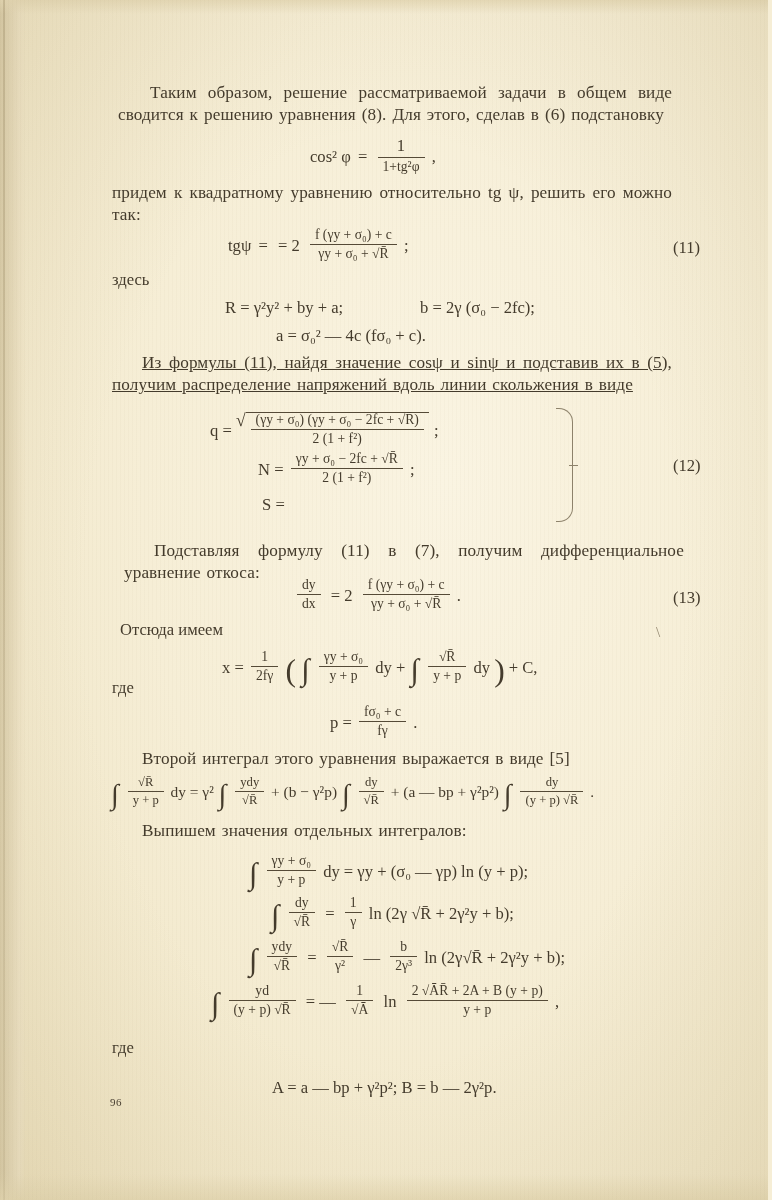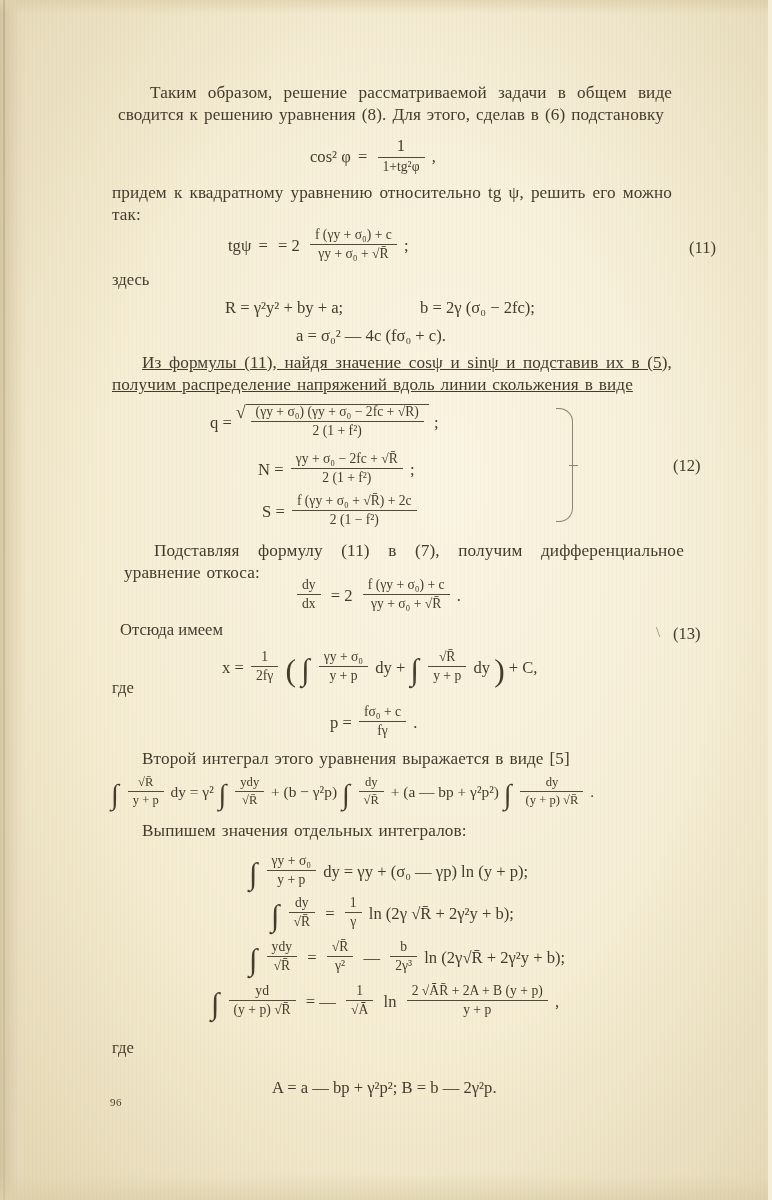--- a/index.html
+++ b/index.html
@@ -49,21 +49,21 @@
   .eqnum{position:absolute;font-size:16.6px;color:#443b2c;}
   .fml{position:absolute;color:#443b2c;font-size:16.6px;white-space:nowrap;}
   .pageno{position:absolute;font-size:11px;color:#4a4132;letter-spacing:.5px;}
 
   
   .m{display:inline-block;vertical-align:middle;}
   .frac{display:inline-block;vertical-align:middle;text-align:center;margin:0 3px;position:relative;top:-.1em;}
   .frac > .num{display:block;padding:0 5px 1px 5px;line-height:1.18;}
   .frac > .den{display:block;padding:1px 5px 0 5px;line-height:1.18;border-top:1.3px solid #554a37;}
   .sml{font-size:.82em;}
-  .rad{display:inline-block;position:relative;padding-left:.52em;margin:0 1px;}
+  .rad{display:inline-block;position:relative;padding-left:.52em;margin:8px 1px;}
   .rad:before{content:"\221A";position:absolute;left:-.06em;top:-.10em;font-size:1.06em;}
   .rad > .rb{display:inline-block;border-top:1.2px solid #554a37;padding:0 2px 0 2px;}
   .intg{font-size:1.85em;line-height:.55em;vertical-align:-.28em;display:inline-block;margin:0 2px 0 1px;font-family:"Liberation Serif",serif;}
   .pbig{font-size:1.9em;line-height:.5em;vertical-align:-.30em;display:inline-block;}
   .bigbrace{
     position:absolute;width:16px;
     border:1.4px solid #6b5f47;border-left:none;
     border-radius:0 14px 14px 0;
     opacity:.75;
   }
@@ -98,27 +98,27 @@
     <div class="fml" style="left:228px;top:228px;">
       <span class="m">tgψ</span>
       <span class="m op">=</span>
       <span class="m op">= 2</span>
       <span class="frac sml">
         <span class="num">f (γy + σ₀) + c</span>
         <span class="den">γy + σ₀ + √R̄</span>
       </span>
       <span class="m">;</span>
     </div>
-    <div class="eqnum" style="left:673px;top:238px;margin-left:16px;">(11)</div>
+    <div class="eqnum" style="left:673px;top:238px;">(11)</div>
 
     <div class="label" style="left:112px;top:270px;">здесь</div>
 
     <div class="fml" style="left:225px;top:298px;">R = γ²y² + by + a;</div>
     <div class="fml" style="left:420px;top:298px;">b = 2γ (σ₀ − 2fc);</div>
-    <div class="fml" style="left:296px;top:326px;">a = σ₀² — 4c (fσ₀ + c).</div>
+    <div class="fml" style="left:276px;top:326px;">a = σ₀² — 4c (fσ₀ + c).</div>
 
     <div class="para" style="left:112px;top:352px;width:560px;text-indent:30px;text-decoration:underline;">Из формулы (11), найдя значение cosψ и sinψ и подставив их в (5), получим распределение напряжений вдоль линии скольжения в виде</div>
 
     <div class="fml" style="left:210px;top:404px;">
       <span class="m">q =</span>
       <span class="rad">
         <span class="rb">
           <span class="frac sml">
             <span class="num">(γy + σ₀) (γy + σ₀ − 2fc + √R̄)</span>
             <span class="den">2 (1 + f²)</span>
@@ -132,24 +132,20 @@
       <span class="m">N =</span>
       <span class="frac sml">
         <span class="num">γy + σ₀ − 2fc + √R̄</span>
         <span class="den">2 (1 + f²)</span>
       </span>
       <span class="m">;</span>
     </div>
 
     <div class="fml" style="left:262px;top:494px;">
       <span class="m">S =</span>
-      <span class="frac sml">
-        <span class="num">f (γy + σ₀ + √R̄) + 2c</span>
-        <span class="den">2 (1 − f²)</span>
-      </span>
       <span class="m"></span>
     </div>
 
     <div class="bigbrace" style="left:556px;top:408px;height:112px;">
         <span class="nub"></span>
       </div>
     <div class="eqnum" style="left:673px;top:456px;">(12)</div>
 
     <div class="para" style="left:124px;top:540px;width:560px;text-indent:30px;">Подставляя формулу (11) в (7), получим дифференциальное уравнение откоса:</div>
 
@@ -158,21 +154,21 @@
         <span class="num">dy</span>
         <span class="den">dx</span>
       </span>
       <span class="m op">= 2</span>
       <span class="frac sml">
         <span class="num">f (γy + σ₀) + c</span>
         <span class="den">γy + σ₀ + √R̄</span>
       </span>
       <span class="m">.</span>
     </div>
-    <div class="eqnum" style="left:673px;top:624px;text-align:right;">(13)</div>
+    <div class="eqnum" style="left:673px;top:588px;text-align:right;">(13)</div>
 
     <div class="label" style="left:107px;top:620px;margin-left:13px;">Отсюда имеем</div>
 
     <div class="fml" style="left:222px;top:650px;">
       <span class="m">x =</span>
       <span class="frac sml">
         <span class="num">1</span>
         <span class="den">2fγ</span>
       </span>
       <span class="pbig">(</span>

